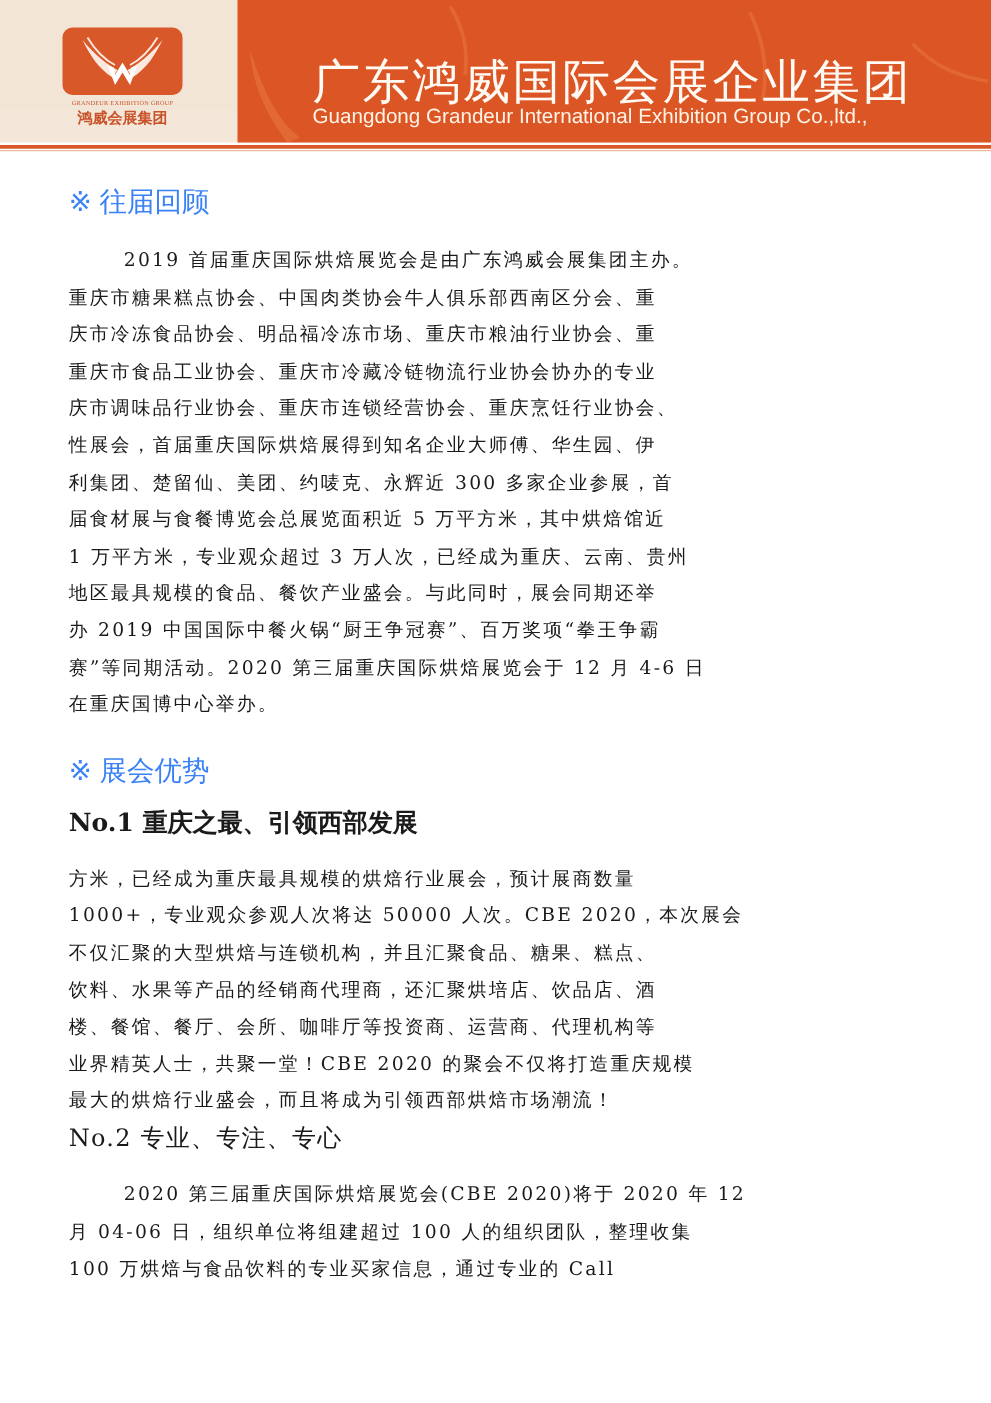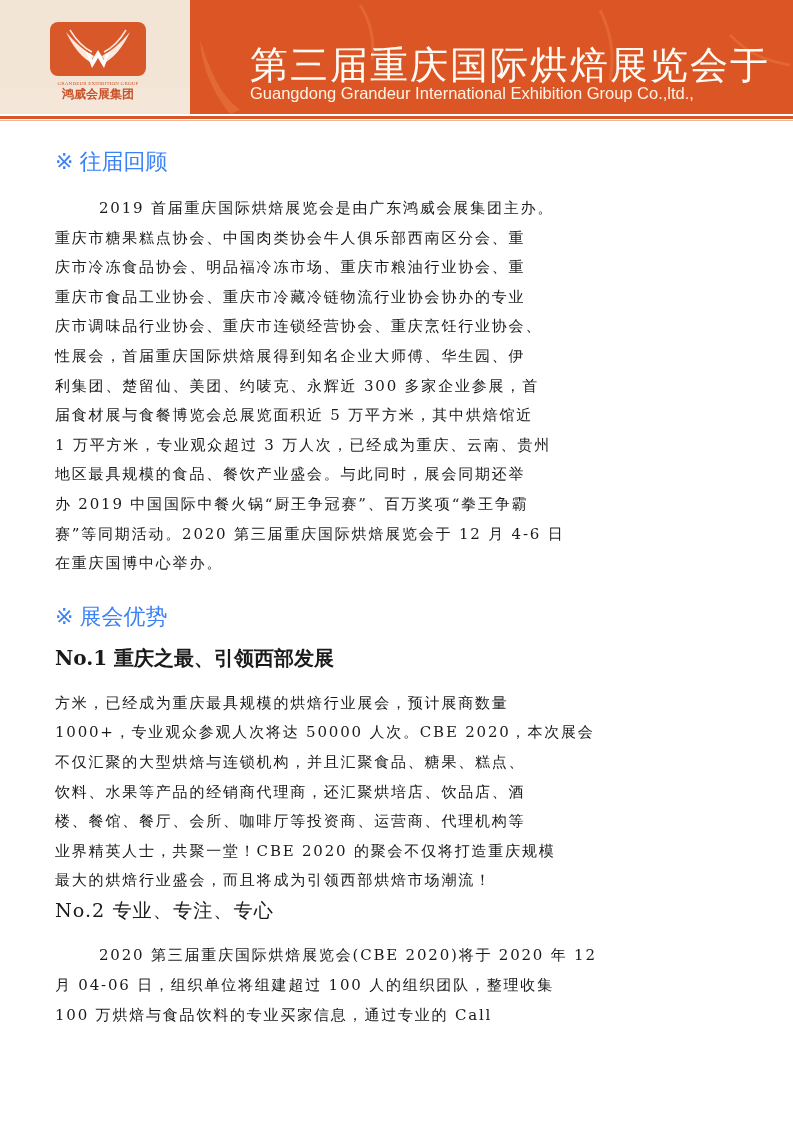--- a/index.html
+++ b/index.html
@@ -44,21 +44,21 @@
     <div class="logo-en">GRANDEUR EXHIBITION GROUP</div>
     <div class="logo-cn">鸿威会展集团</div>
   </div>
   <div class="orange-panel">
     <svg class="deco" width="603" height="114" viewBox="0 0 603 114">
       <path d="M10 40 C20 70, 30 95, 50 110 L40 114 C25 95, 12 70, 10 40 Z" fill="#e97a3f" opacity="0.55"></path>
       <path d="M170 5 C180 20, 185 40, 182 60" stroke="#e97a3f" stroke-width="3" fill="none" opacity="0.5"></path>
       <path d="M410 10 C420 30, 425 55, 420 80" stroke="#e97a3f" stroke-width="3" fill="none" opacity="0.5"></path>
       <path d="M540 35 C555 50, 570 60, 600 65" stroke="#e97a3f" stroke-width="3" fill="none" opacity="0.5"></path>
     </svg>
-    <div class="title-cn">第三届重庆国际烘焙展览会于</div>
+    <div class="title-cn">广东鸿威国际会展企业集团</div>
     <div class="title-en">Guangdong Grandeur International Exhibition Group Co.,ltd.,</div>
   </div>
 </div>
 <div class="rule-top"></div>
 <div class="rule-thin"></div>
 
 <div class="content">
   <div class="section-title">※ 往届回顾</div>
   <div class="para">
     <span class="line indent">2019 首届重庆国际烘焙展览会是由广东鸿威会展集团主办。</span>

